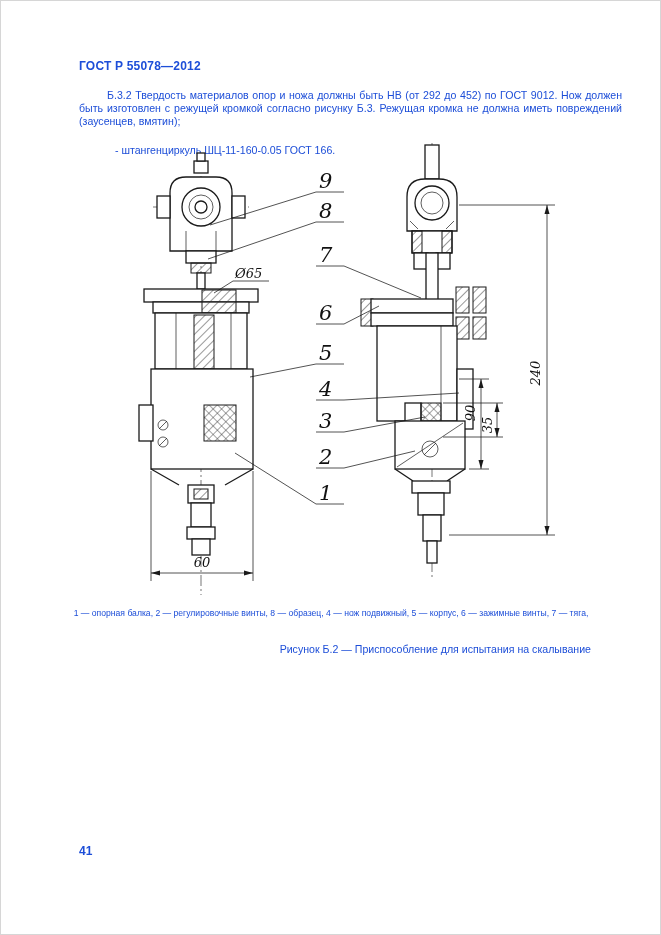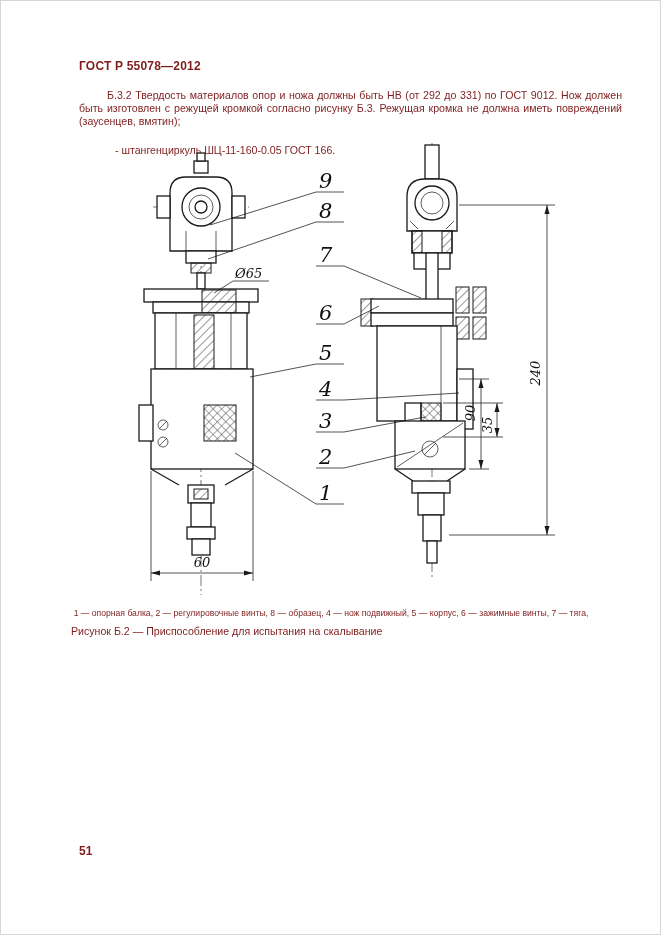--- a/index.html
+++ b/index.html
@@ -2,42 +2,42 @@
 <html><head>
 <meta charset="utf-8">
 <style>
   html,body{margin:0;padding:0;background:#e8e8e8;}
   .page{
     position:relative;
     width:661px;height:935px;
     margin:0 auto;
     background:#ffffff;
     font-family:"Liberation Sans", sans-serif;
-    color:#7f1d1d;
+    color:#1d4ed8;
     overflow:hidden;
     border:1px solid #d6d6d6;
     box-sizing:border-box;
   }
   .doc-header{
     position:absolute;left:78px;top:58px;
     font-size:12px;font-weight:bold;letter-spacing:.2px;
   }
   .text-block{
     position:absolute;left:78px;top:88px;width:543px;
     font-size:10.6px;line-height:13px;text-align:justify;
   }
   .p1{text-indent:28px;margin:0;}
   .p2{margin:16px;text-indent:20px;}
   .legend{
     position:absolute;left:70px;top:606px;width:520px;
     font-size:8.6px;line-height:12px;text-align:center;
   }
   .fig-caption{
-    position:absolute;left:70px;top:624px;width:520px;
-    font-size:10.6px;text-align:left;
+    position:absolute;left:70px;top:642px;width:520px;
+    font-size:10.6px;text-align:right;
   }
   .page-number{
     position:absolute;left:78px;top:843px;
     font-size:12px;font-weight:bold;
   }
   svg.drawing{position:absolute;left:0;top:0;}
   
   .ln   {stroke:#1a1a1a;stroke-width:1.3;fill:none;}
   .fw   {stroke:#1a1a1a;stroke-width:1.3;fill:#ffffff;}
   .thin {stroke:#1a1a1a;stroke-width:0.7;fill:none;}
@@ -56,21 +56,21 @@
   }
 </style>
 </head>
 <body>
 
 <div class="page">
 
   <div class="doc-header">ГОСТ Р 55078—2012</div>
 
   <div class="text-block">
-    <p class="p1">Б.3.2 Твердость материалов опор и ножа должны быть НВ (от 292 до 331) по ГОСТ 9012. Нож должен быть изготовлен с режущей кромкой согласно рисунку Б.3. Режущая кромка не должна иметь повреждений (заусенцев, вмятин);</p>
+    <p class="p1">Б.3.2 Твердость материалов опор и ножа должны быть НВ (от 292 до 452) по ГОСТ 9012. Нож должен быть изготовлен с режущей кромкой согласно рисунку Б.3. Режущая кромка не должна иметь повреждений (заусенцев, вмятин);</p>
     <p class="p2">- штангенциркуль ШЦ-11-160-0.05 ГОСТ 166.</p>
   </div>
 
   <svg class="drawing" width="661" height="935" viewBox="0 0 661 935">
     <defs>
       <pattern id="hatch" patternUnits="userSpaceOnUse" width="6" height="6" patternTransform="rotate(45)">
         <line x1="0" y1="0" x2="0" y2="6" stroke="#333" stroke-width="1"></line>
       </pattern>
       <pattern id="xhatch" patternUnits="userSpaceOnUse" width="6" height="6" patternTransform="rotate(45)">
         <line x1="0" y1="0" x2="0" y2="6" stroke="#333" stroke-width="0.9"></line>
@@ -243,15 +243,15 @@
       <line class="dim" x1="315" y1="503" x2="234" y2="452"></line>
     </g>
   </svg>
 
   <div class="legend">
     <div>1 — опорная балка, 2 — регулировочные винты, 8 — образец, 4 — нож подвижный, 5 — корпус, 6 — зажимные винты, 7 — тяга,</div>
   </div>
 
   <div class="fig-caption">Рисунок Б.2 — Приспособление для испытания на скалывание</div>
 
-  <div class="page-number">51</div>
+  <div class="page-number">41</div>
 
 </div>
 
 </body></html>

